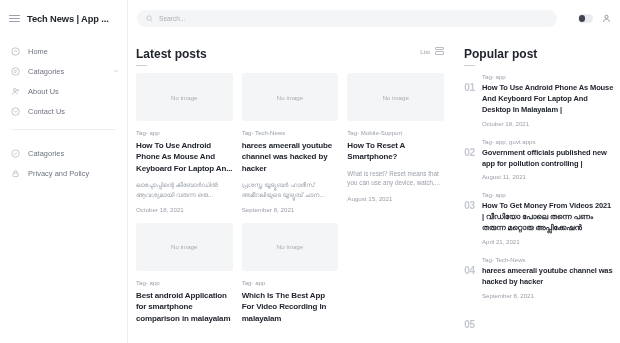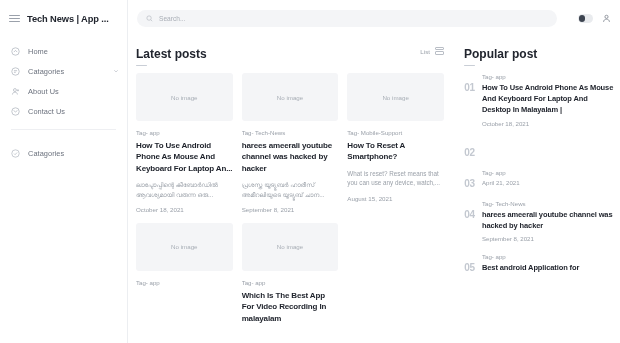--- a/index.html
+++ b/index.html
@@ -228,20 +228,29 @@
     <div class="nav">
       <div class="nav-item">
         <span class="nav-ico">
           <svg viewBox="0 0 16 16" fill="none" stroke="currentColor" stroke-width="1.2">
               <circle cx="8" cy="8" r="6.6"></circle>
               <path d="M5.3 8.1l2 2 3.4-3.8"></path>
             </svg>
         </span>
         <span class="nav-label">Catagories</span>
       </div>
+      <div class="nav-item">
+        <span class="nav-ico">
+          <svg viewBox="0 0 16 16" fill="none" stroke="currentColor" stroke-width="1.3">
+              <rect x="3.6" y="7" width="8.8" height="6.6" rx="1.6"></rect>
+              <path d="M5.6 7V5.2a2.4 2.4 0 014.8 0V7"></path>
+            </svg>
+        </span>
+        <span class="nav-label">Privacy and Policy</span>
+      </div>
     </div>
   </div>
 
   <div class="content">
 
     <div class="topbar">
       <div class="searchbar">
         <span class="search-ico">
           <svg viewBox="0 0 16 16" fill="none" stroke="currentColor" stroke-width="1.5">
               <circle cx="7" cy="7" r="5"></circle>
@@ -305,20 +314,21 @@
             <div class="card-title">How To Reset A Smartphone?</div>
             <div class="card-excerpt">What is reset? Reset means that you can use any device, watch,...</div>
             <div class="card-date">August 15, 2021</div>
           </div>
 
           <div class="card">
             <div class="thumb">
                 <span>No image</span>
               </div>
             <div class="card-tag">Tag- app</div>
+            <div class="card-title">Best android Application for smartphone comparison in malayalam</div>
           </div>
 
           <div class="card">
             <div class="thumb">
                 <span>No image</span>
               </div>
             <div class="card-tag">Tag- app</div>
             <div class="card-title">Which Is The Best App For Video Recording In malayalam</div>
           </div>
 
@@ -337,45 +347,47 @@
             <div class="pop-num">01</div>
             <div class="pop-body">
               <div class="pop-tag">Tag- app</div>
               <div class="pop-title">How To Use Android Phone As Mouse And Keyboard For Laptop And Desktop In Malayalam |</div>
               <div class="pop-date">October 18, 2021</div>
             </div>
           </div>
 
           <div class="pop-item">
             <div class="pop-num">02</div>
+            <div class="pop-body">
+              <div class="pop-tag">Tag- app, govt apps</div>
+              <div class="pop-title">Government officials published new app for pollution controlling |</div>
+              <div class="pop-date">August 11, 2021</div>
+            </div>
           </div>
 
           <div class="pop-item">
             <div class="pop-num">03</div>
             <div class="pop-body">
               <div class="pop-tag">Tag- app</div>
+              <div class="pop-title">How To Get Money From Videos 2021 | വീഡിയോ പോലെ തന്നെ പണം തരുന്ന മറ്റൊരു അപ്ലിക്കേഷൻ</div>
               <div class="pop-date">April 21, 2021</div>
             </div>
           </div>
 
           <div class="pop-item">
             <div class="pop-num">04</div>
             <div class="pop-body">
               <div class="pop-tag">Tag- Tech-News</div>
               <div class="pop-title">harees ameerali youtube channel was hacked by hacker</div>
               <div class="pop-date">September 8, 2021</div>
             </div>
           </div>
 
           <div class="pop-item">
             <div class="pop-num">05</div>
-            <div class="pop-body">
-              <div class="pop-tag">Tag- app</div>
-              <div class="pop-title">Best android Application for</div>
-            </div>
           </div>
 
         </div>
       </div>
 
     </div>
   </div>
 </div>
 
 </body></html>

